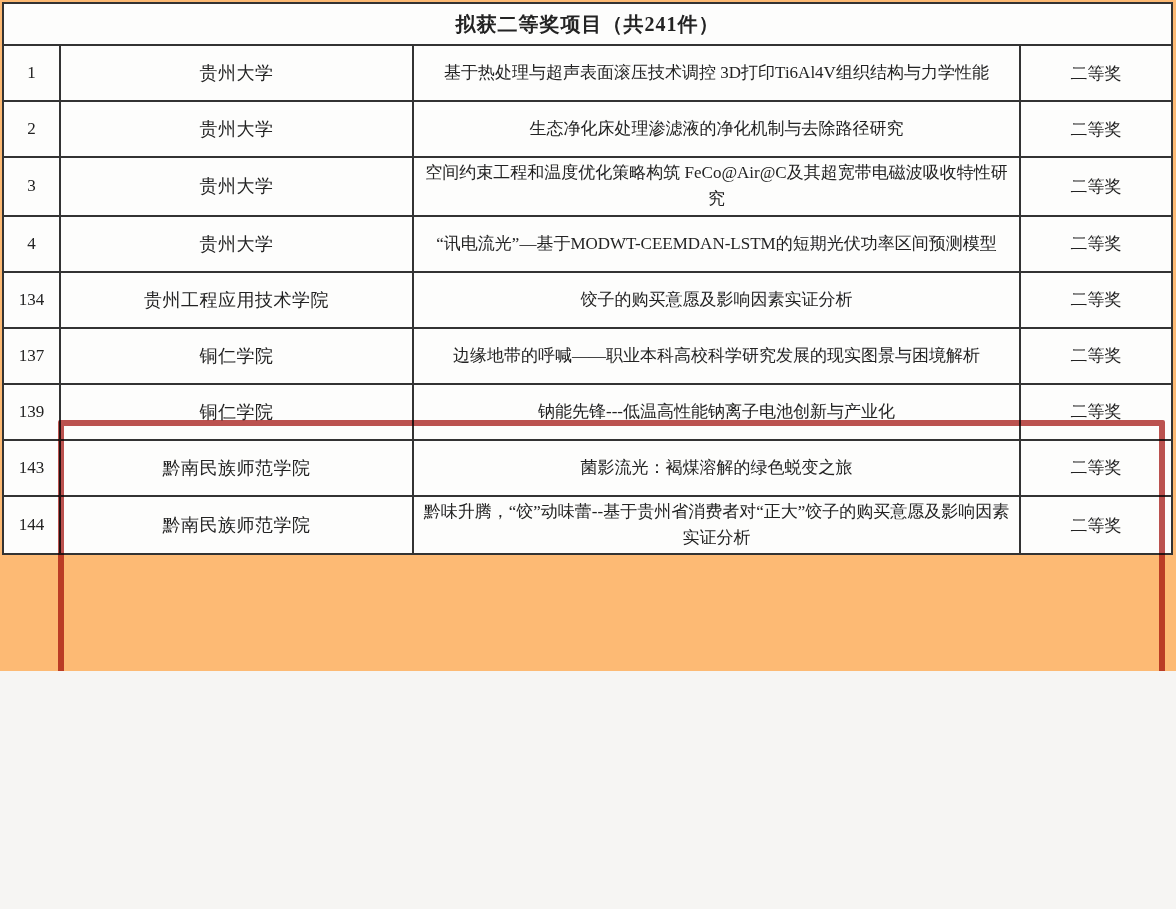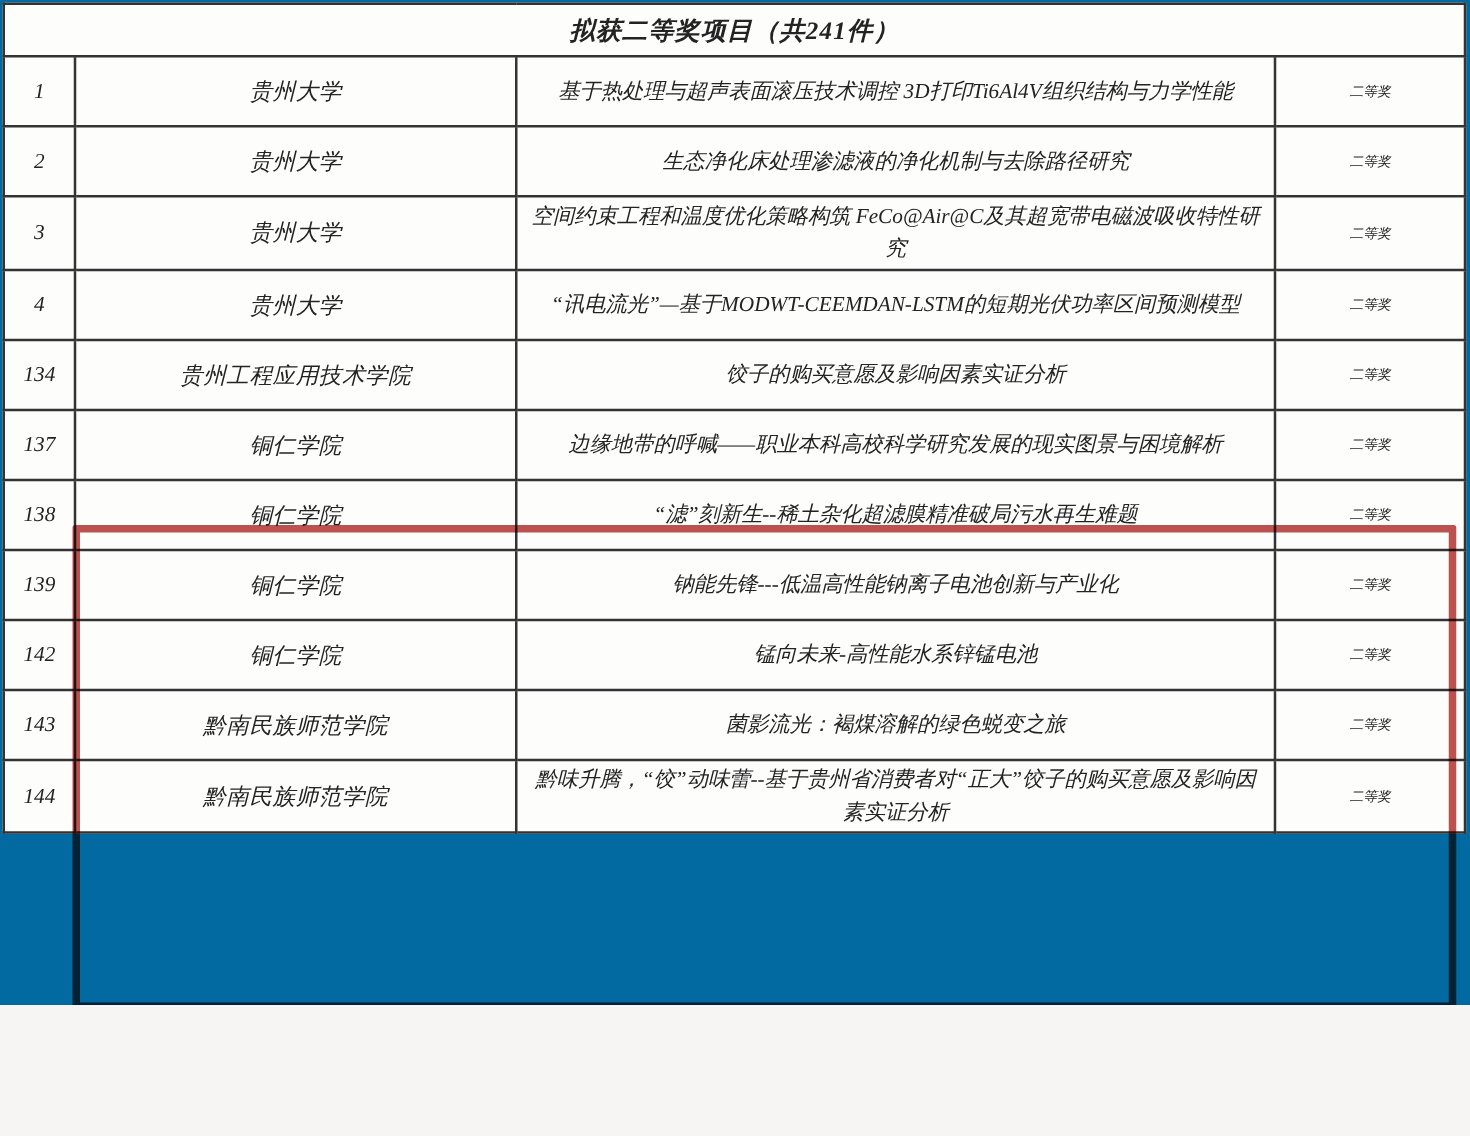--- a/index.html
+++ b/index.html
@@ -10,24 +10,23 @@
     width: 1176px;
     height: 909px;
     overflow: hidden;
     background: #f6f5f3;
     font-family: "Liberation Serif", "DejaVu Serif", serif;
     color: #232323;
   }
   .page {
     position: relative;
     width: 1176px;
-    height: 804px;
-    background: #0369a1;
+    height: 671px;
+    background: #fdba74;
     overflow: hidden;
-    font-style: italic;
   }
   table.awards {
     position: absolute;
     left: 2px;
     top: 2px;
     width: 1169px;
     border-collapse: collapse;
     table-layout: fixed;
     background: #fdfdfc;
   }
@@ -58,21 +57,21 @@
   td.c-school {
     font-size: 18px;
     letter-spacing: 0.5px;
   }
   td.c-project {
     font-size: 17px;
     line-height: 1.55;
     padding: 2px 10px;
   }
   td.c-award {
-    font-size: 11px;
+    font-size: 17px;
   }
   .highlight-box {
     position: absolute;
     left: 58px;
     top: 420px;
     width: 1107px;
     height: 388px;
     box-sizing: border-box;
     border: 6px solid #bd5250;
     border-radius: 2px;
@@ -129,35 +128,23 @@
         <td class="c-project">饺子的购买意愿及影响因素实证分析</td>
         <td class="c-award">二等奖</td>
       </tr>
       <tr>
         <td class="c-no">137</td>
         <td class="c-school">铜仁学院</td>
         <td class="c-project">边缘地带的呼喊——职业本科高校科学研究发展的现实图景与困境解析</td>
         <td class="c-award">二等奖</td>
       </tr>
       <tr>
-        <td class="c-no">138</td>
-        <td class="c-school">铜仁学院</td>
-        <td class="c-project">“滤”刻新生--稀土杂化超滤膜精准破局污水再生难题</td>
-        <td class="c-award">二等奖</td>
-      </tr>
-      <tr>
         <td class="c-no">139</td>
         <td class="c-school">铜仁学院</td>
         <td class="c-project">钠能先锋---低温高性能钠离子电池创新与产业化</td>
-        <td class="c-award">二等奖</td>
-      </tr>
-      <tr>
-        <td class="c-no">142</td>
-        <td class="c-school">铜仁学院</td>
-        <td class="c-project">锰向未来-高性能水系锌锰电池</td>
         <td class="c-award">二等奖</td>
       </tr>
       <tr>
         <td class="c-no">143</td>
         <td class="c-school">黔南民族师范学院</td>
         <td class="c-project">菌影流光：褐煤溶解的绿色蜕变之旅</td>
         <td class="c-award">二等奖</td>
       </tr>
       <tr>
         <td class="c-no">144</td>

